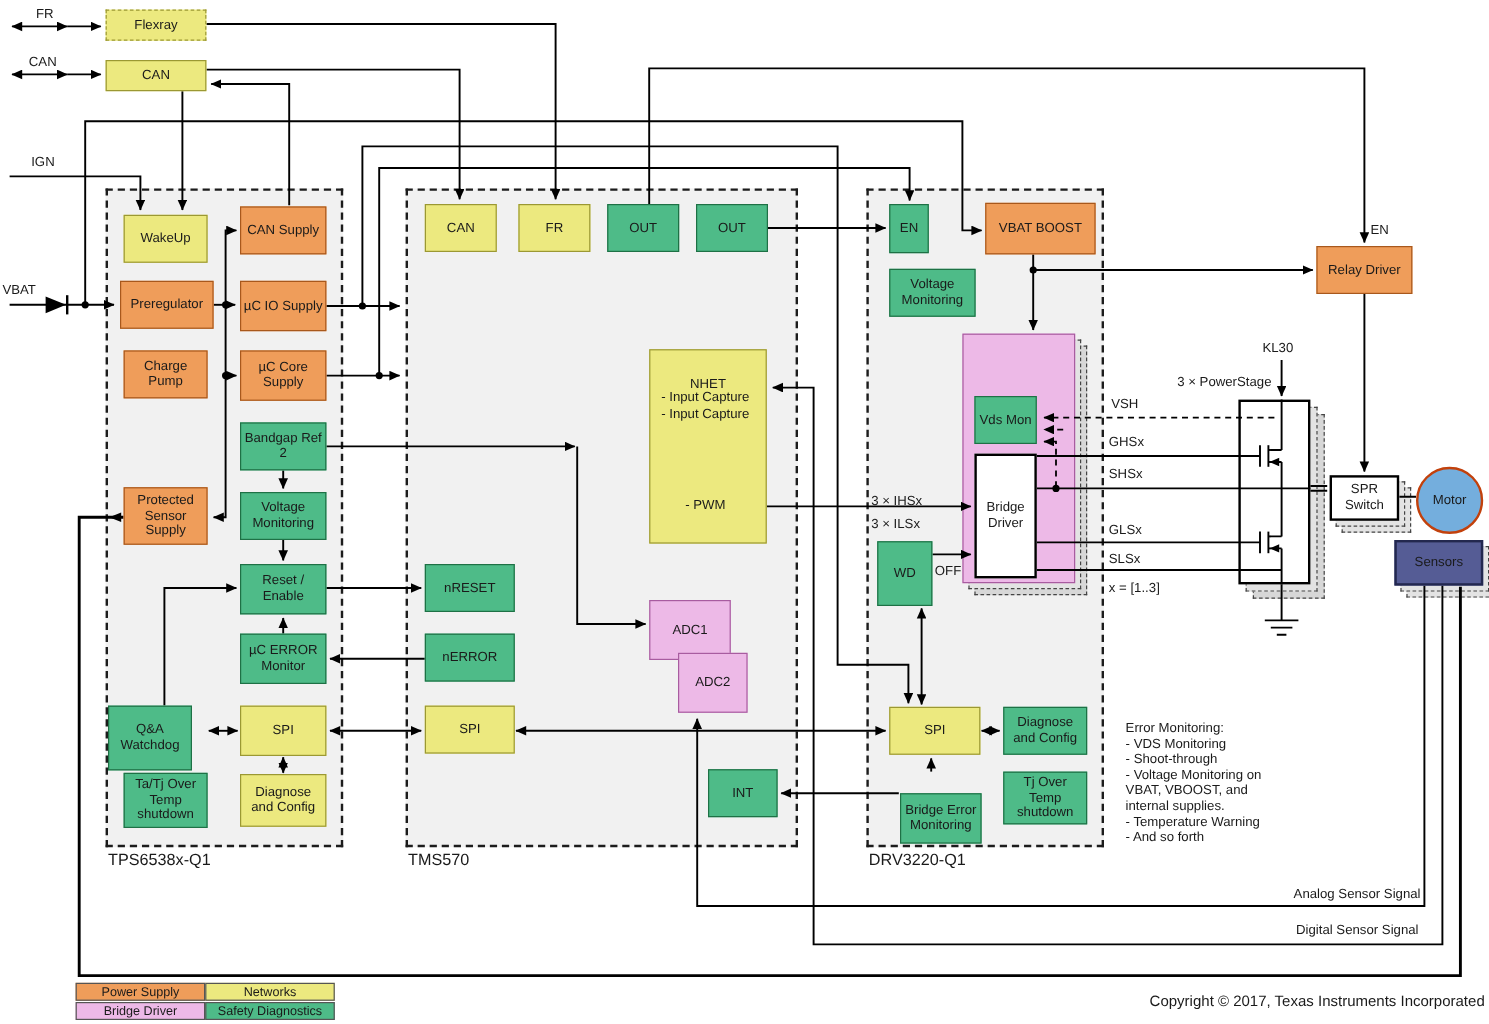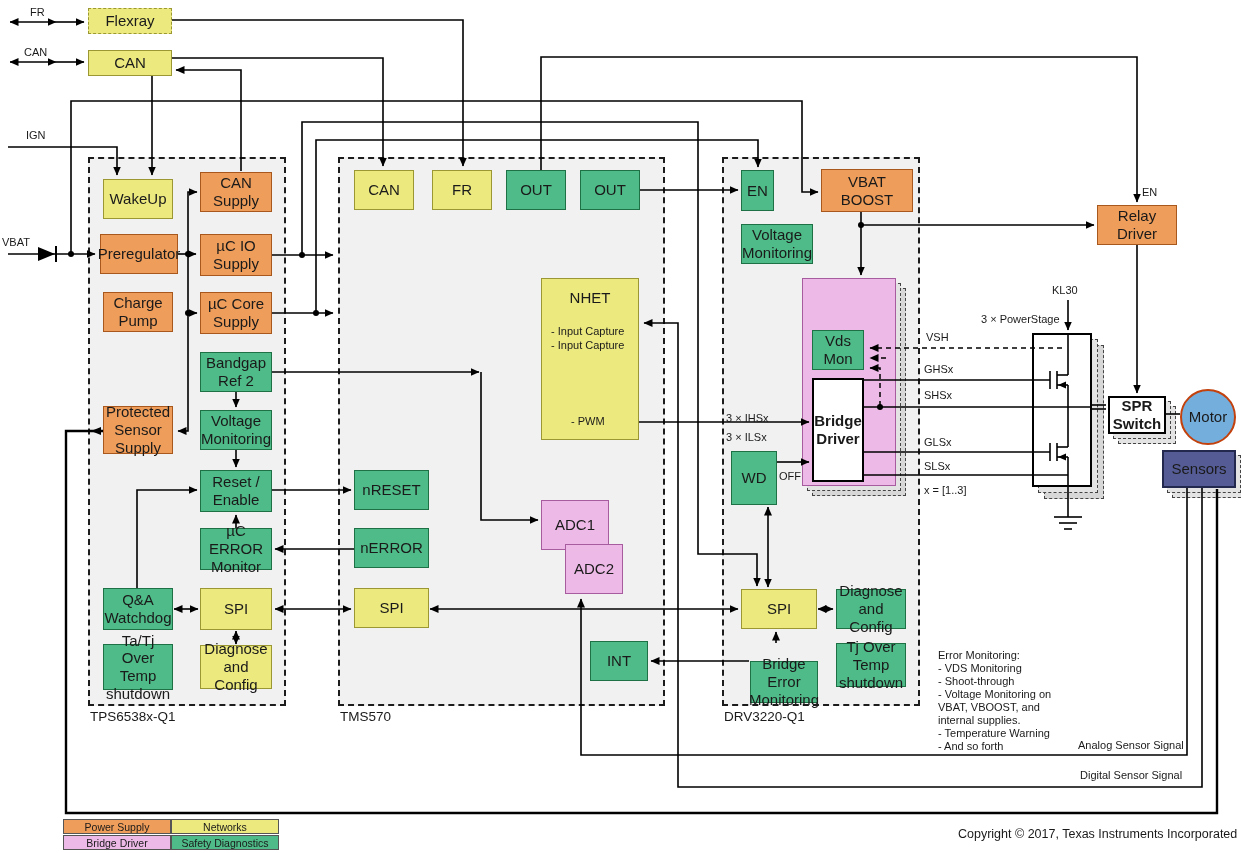--- a/index.html
+++ b/index.html
@@ -8,34 +8,34 @@
   .bigblock{position:absolute;background:var(--c-block_bg,#F1F1F1);border:2px dashed #1c1c1c;
             box-sizing:border-box;z-index:1;}
   .stack{position:absolute;box-sizing:border-box;z-index:2;}
   .gray1{background:#e3e3e3;border:1px dashed #444;}
   .gray2{background:#d7d7d7;border:1px dashed #444;}
   .panel-pink{position:absolute;background:var(--c-bridge_driver,#EDB9E7);border:1px solid #A85CA0;
               box-sizing:border-box;z-index:2;}
   .pwrbox{position:absolute;background:#fff;border:2px solid #000;box-sizing:border-box;z-index:2;}
   svg.wires{position:absolute;left:0;top:0;z-index:3;}
   .node{position:absolute;display:flex;align-items:center;justify-content:center;text-align:center;
-        font-size:15px;line-height:1.18;border:1.5px solid #555;box-sizing:border-box;
+        font-size:11px;line-height:1.18;border:1.5px solid #555;box-sizing:border-box;
         padding:1px 2px;z-index:4;}
   .orange{background:var(--c-power_supply,#EF9D5A);border-color:#A8581C;}
   .yellow{background:var(--c-networks,#ECE97F);border-color:#9B9833;}
   .green{background:var(--c-safety_diagnostics,#4EBB88);border-color:#1E7145;}
   .pink{background:var(--c-bridge_driver,#EDB9E7);border-color:#A85CA0;}
-  .whiteb{background:#fff;border:2px solid #000;font-weight:bold;}
+  .whiteb{background:#fff;border:2px solid #000;}
   .dashedge{border-style:dashed;}
   .circle{border-radius:50%;background:var(--c-motor,#74AEDD);border:2px solid #c2410c;}
   .darkbox{background:var(--c-sensors,#555C95);border:2px solid #23284f;}
-  .nhet{align-items:flex-start;justify-content:center;padding-top:10px;}
+  .nhet{align-items:flex-start;justify-content:center;padding-top:22px;margin-top:13px;}
   .lbl{position:absolute;font-size:11px;white-space:nowrap;z-index:5;}
   .blktitle{position:absolute;font-size:13.5px;white-space:nowrap;z-index:5;}
-  .pre{white-space:pre-line;line-height:13px;margin-top:48px;}
+  .pre{white-space:pre-line;line-height:13px;}
   .legenditem{position:absolute;width:106px;height:13px;display:flex;align-items:center;
               justify-content:center;font-size:10.5px;border:1px solid #555;box-sizing:content-box;z-index:5;}
   .copyright{position:absolute;font-size:12.5px;white-space:nowrap;z-index:5;}
 </style>
 </head>
 <body>
 
 <div class="canvas">
 
   <div class="bigblock" style="left:88px;top:157px;width:198px;height:549px"></div>
@@ -185,21 +185,21 @@
     </div>
   <div class="node orange" style="left:103px;top:406px;width:70px;height:48px">
       <span>Protected Sensor Supply</span>
     </div>
   <div class="node green" style="left:200px;top:470px;width:72px;height:42px">
       <span>Reset / Enable</span>
     </div>
   <div class="node green" style="left:200px;top:528px;width:72px;height:42px">
       <span>µC ERROR Monitor</span>
     </div>
-  <div class="node green" style="left:103px;top:588px;width:70px;height:42px">
+  <div class="node green" style="left:90px;top:588px;width:70px;height:54px">
       <span>Q&amp;A Watchdog</span>
     </div>
   <div class="node yellow" style="left:200px;top:588px;width:72px;height:42px">
       <span>SPI</span>
     </div>
   <div class="node green" style="left:103px;top:644px;width:70px;height:46px">
       <span>Ta/Tj Over Temp shutdown</span>
     </div>
   <div class="node yellow" style="left:200px;top:645px;width:72px;height:44px">
       <span>Diagnose and Config</span>

